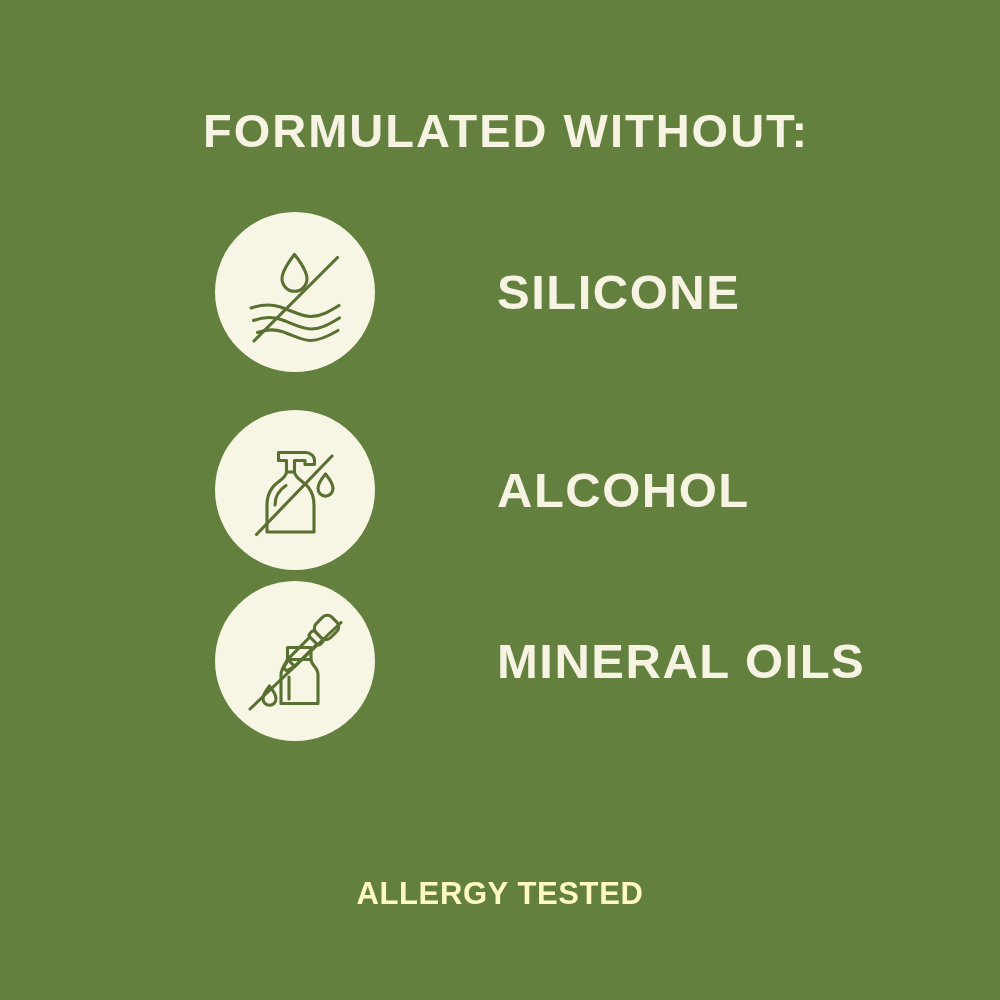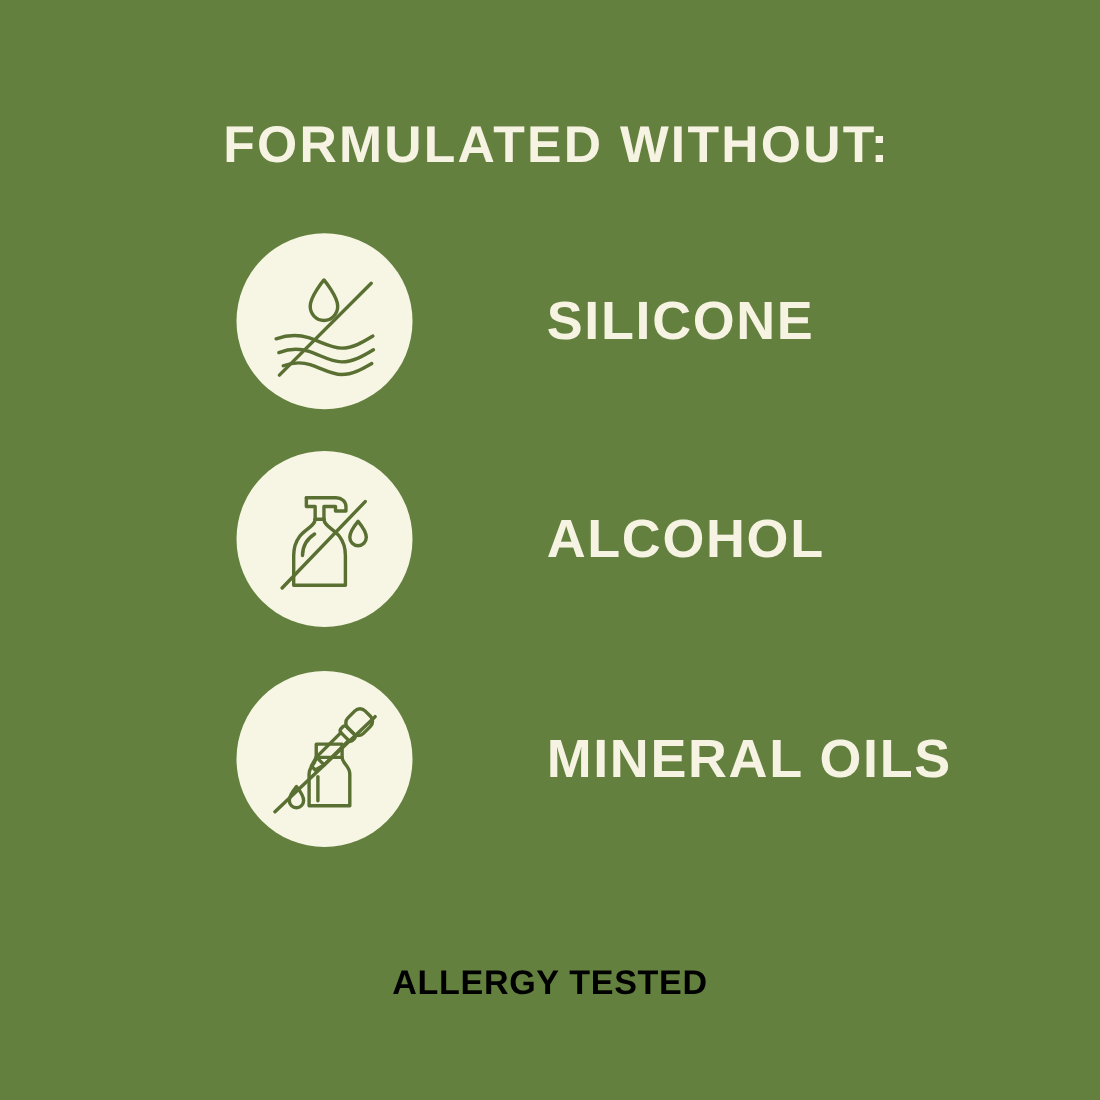--- a/index.html
+++ b/index.html
@@ -51,21 +51,21 @@
   .row {
     position: absolute;
     left: 215px;
     width: 740px;
     height: 160px;
     display: flex;
     align-items: center;
   }
   .row-0 { top: 212px; }
   .row-1 { top: 410px; }
-  .row-2 { top: 610px; }
+  .row-2 { top: 581px; }
 
   .badge {
     width: 160px;
     height: 160px;
     border-radius: 50%;
     background: #F7F5E4;
     flex: 0 0 160px;
     display: flex;
     align-items: center;
     justify-content: center;
@@ -90,21 +90,21 @@
     text-transform: uppercase;
   }
 
   
   .footer {
     position: absolute;
     left: 0;
     top: 875px;
     width: 1000px;
     text-align: center;
-    color: #000000;
+    color: #fef9c3;
     font-family: "Liberation Sans", sans-serif;
     font-size: 31px;
     font-weight: bold;
     letter-spacing: 0.6px;
     line-height: 38px;
     text-transform: uppercase;
   }
 
   .icon-stroke {
     fill: none;

